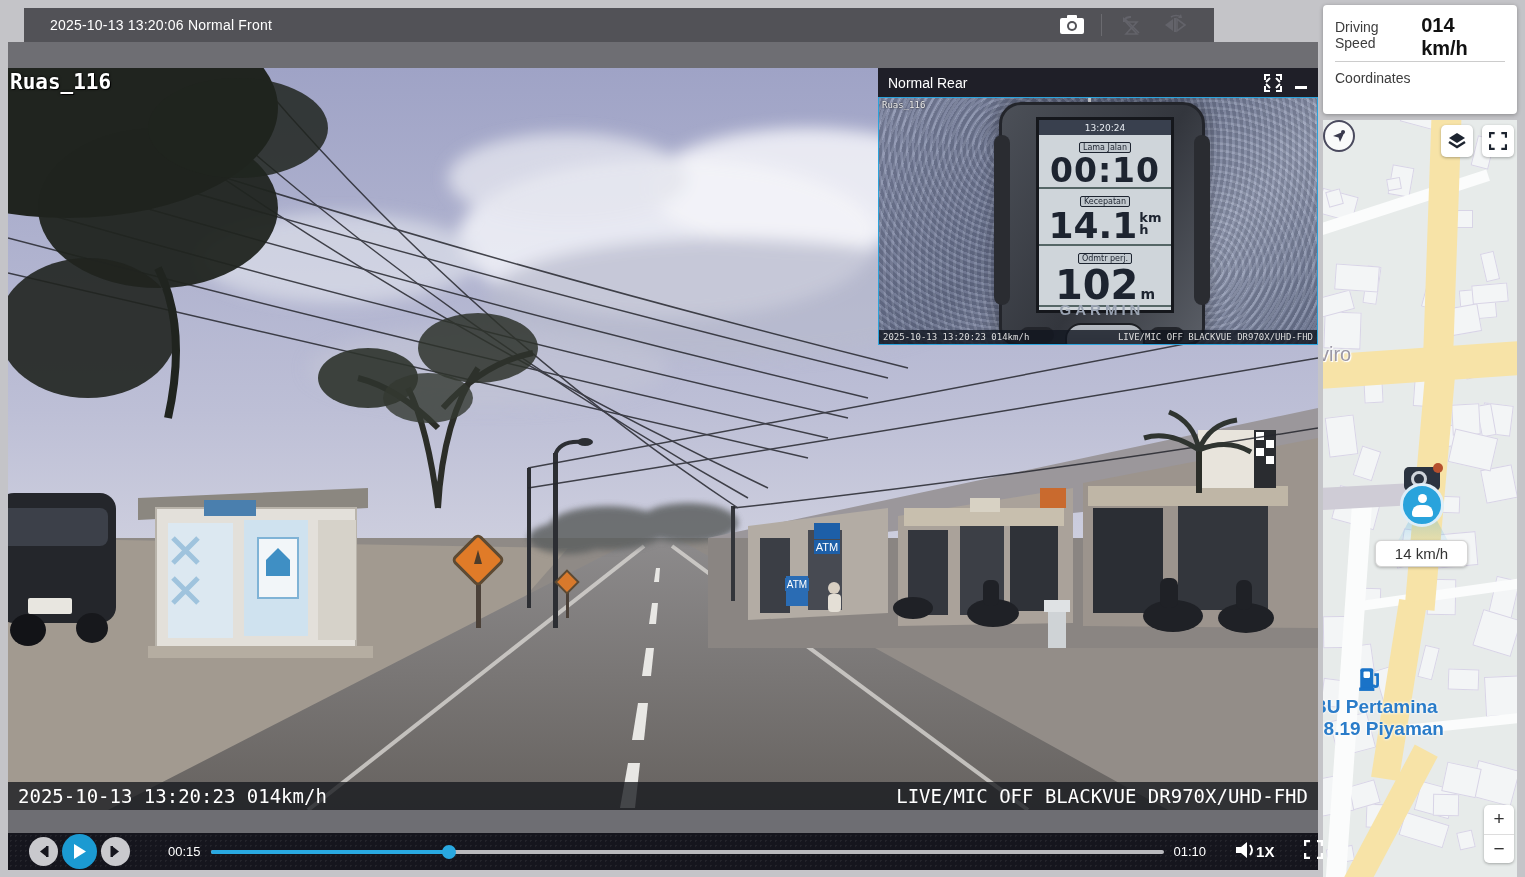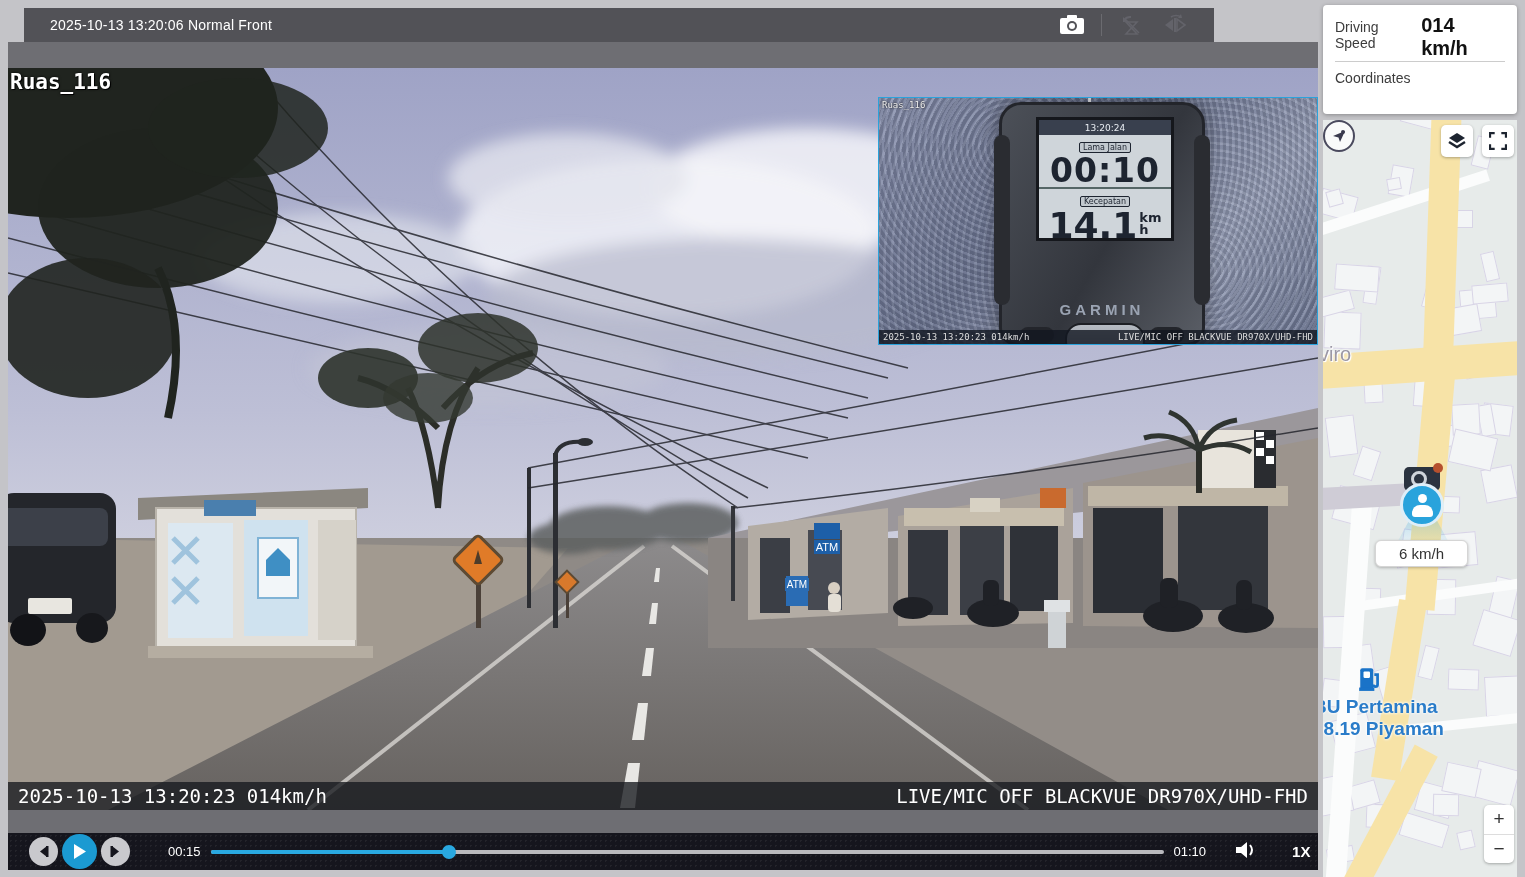--- a/index.html
+++ b/index.html
@@ -35,21 +35,21 @@
        linear-gradient(135deg,#8b93b0 0%, #6f7894 40%, #9aa2ba 70%, #707a96 100%); }
   #pip-ruas { left:3px; top:2px; color:#eee; font-size:9px; font-family:"DejaVu Sans Mono", monospace; text-shadow:0 0 2px #000; z-index:4;}
   .streak { left:206px; top:0; width:3px; height:180px; background:linear-gradient(#ffffffdd,#ffffff22); transform:rotate(2deg); z-index:2; }
   #pip-olay { left:0; bottom:0; width:100%; height:14px; background:rgba(18,22,32,.8); display:flex; justify-content:space-between; align-items:center; padding:0 4px; z-index:4; }
   #pip-olay span { color:#ddd; font-size:9px; font-family:"DejaVu Sans Mono", monospace; white-space:pre; }
 
   
   #garmin { left:120px; top:4px; width:206px; height:244px; background:linear-gradient(120deg,#4c5058,#33363d 55%,#5a5e66); border-radius:22px 22px 18px 18px; border:3px solid #23252b; z-index:3; box-shadow:0 0 18px rgba(0,0,0,.45); }
   #garmin .grip-l, #garmin .grip-r { top:30px; width:16px; height:170px; background:#2a2c31; border-radius:8px; }
   #garmin .grip-l { left:-8px; } #garmin .grip-r { right:-8px; }
-  #gscreen { left:34px; top:12px; width:138px; height:124px; background:#cfd5da; border:3px solid #15171c; border-radius:0; overflow:hidden; font-family:"DejaVu Sans", sans-serif; }
+  #gscreen { left:34px; top:12px; width:138px; height:196px; background:#cfd5da; border:3px solid #15171c; border-radius:0; overflow:hidden; font-family:"DejaVu Sans", sans-serif; }
   #gstatus { height:15px; background:#39404e; color:#e8ecf2; font-size:9px; display:flex; align-items:center; justify-content:center; gap:4px; }
   .gfield { border-bottom:2px solid #566; text-align:center; position:relative; }
   .glabel { display:inline-block; margin-top:1px; font-size:8px; color:#1d2430; border:1px solid #1d2430; border-radius:2px; padding:0 3px; background:#c2c9cf; line-height:9px; }
   .gval { font-weight:bold; color:#1d2430; line-height:1; font-family:"DejaVu Sans", sans-serif; }
   #gf1 .gval { font-size:33px; letter-spacing:1px; }
   #gf2 .gval { font-size:36px; display:inline-block; }
   #gf2 .gunit { display:inline-block; vertical-align:top; font-size:13px; font-weight:bold; color:#1d2430; line-height:.9; text-align:left; margin-left:2px; margin-top:4px; white-space:pre; }
   #gf3 .gval { font-size:40px; display:inline-block; }
   #gf3 .gunit { display:inline-block; font-size:14px; font-weight:bold; color:#1d2430; margin-left:2px; }
   #gbrand { left:0; top:196px; width:100%; text-align:center; color:#9aa3b2; font-size:15px; font-weight:bold; letter-spacing:4px; }
@@ -64,21 +64,21 @@
   #btn-prev,#btn-next { width:29px; height:29px; background:#c9c9cd; }
   #btn-play { width:35px; height:35px; background:#1b9ad2; margin:0 4px; }
   #btn-prev { margin-left:21px; }
   #cur-time,#tot-time { color:#fff; font-size:13px; flex:0 0 auto; }
   #cur-time { margin-left:38px; }
   #seek { flex:0 0 auto; width:953px; height:14px; margin:0 10px 0 10px; position:relative; cursor:pointer; }
   #seek .track { position:absolute; left:0; top:5px; width:100%; height:4px; background:#b9b9bd; border-radius:2px; }
   #seek .fill { position:absolute; left:0; top:5px; height:4px; background:#29a8e0; border-radius:2px; }
   #seek .thumb { position:absolute; top:0; width:14px; height:14px; background:#29a8e0; border-radius:50%; }
   #vol { margin-left:28px; cursor:pointer; }
-  #speed { color:#fff; font-size:15px; font-weight:bold; margin-left:36px; cursor:pointer; }
+  #speed { color:#fff; font-size:15px; font-weight:bold; cursor:pointer; }
   #fs { margin-left:30px; cursor:pointer; }
 
   
   #infocard { left:1323px; top:5px; width:194px; height:109px; background:#fff; border-radius:4px; box-shadow:0 1px 4px rgba(0,0,0,.3); padding:9px 12px 0 12px; color:#333; }
   #infocard .row1 { display:flex; justify-content:space-between; align-items:baseline; padding-bottom:1px; border-bottom:1px solid #ccc; }
   #infocard .lbl { font-size:14px; color:#3c3c3c; }
   #infocard .spd { font-size:20px; font-weight:bold; color:#111; }
   #infocard .row2 { padding-top:7px; }
   #infocard .coords { margin-top:8px; text-align:right; font-size:14px; font-weight:bold; color:#111; line-height:22px; }
 
@@ -341,20 +341,33 @@
 
     <span id="ruas-label" class="abs">Ruas_116</span>
 
     <div id="vid-overlay" class="abs">
       <span>2025-10-13 13:20:23 014km/h</span>
       <span>LIVE/MIC OFF BLACKVUE DR970X/UHD-FHD</span>
     </div>
   </div>
 
   <div id="pip" class="abs">
+    <div id="pip-header" class="abs">
+      <span class="pt">Normal Rear</span>
+      <div class="ph-tools">
+        <svg width="18" height="18" viewBox="0 0 18 18">
+          <g stroke="#fff" stroke-width="2" fill="none">
+            <path d="M1 6 V1 H6 M6 4 L2 8 M12 1 H17 V6 M12 4 L16 8 M1 12 V17 H6 M6 14 L2 10 M17 12 V17 H12 M12 14 L16 10"></path>
+          </g>
+        </svg>
+        <svg width="14" height="14" viewBox="0 0 14 14">
+          <rect x="1" y="10" width="12" height="3" fill="#fff"></rect>
+        </svg>
+      </div>
+    </div>
     <div id="pip-body" class="abs">
       <div class="streak abs"></div>
       <span id="pip-ruas" class="abs">Ruas_116</span>
 
       <div id="garmin" class="abs">
         <div class="grip-l abs"></div>
         <div class="grip-r abs"></div>
         <div id="gscreen" class="abs">
           <div id="gstatus">
             <span>13:20:24</span>
@@ -512,21 +525,21 @@
 
     <div id="marker-cone" class="abs"></div>
     <div id="marker-cam" class="abs">
       <div class="lens"></div>
       <div class="dot"></div>
     </div>
     <div id="marker" class="abs">
       <div class="head"></div>
       <div class="bodyp"></div>
     </div>
-    <div id="speed-pill" class="abs">6 km/h</div>
+    <div id="speed-pill" class="abs">14 km/h</div>
 
     <div id="poi" class="abs">
       <svg id="poi-icon" viewBox="0 0 24 24">
         <rect x="3" y="2" width="12" height="20" rx="2" fill="#1a73c8"></rect>
         <rect x="6" y="5" width="6" height="6" rx="1" fill="#fff"></rect>
         <path d="M16 8 h3 v9 a2 2 0 0 1 -4 0" stroke="#1a73c8" stroke-width="2.5" fill="none"></path>
         <rect x="2" y="20" width="14" height="3" fill="#1a73c8"></rect>
       </svg>
       <div class="l1">BU Pertamina</div>
       <div class="l2">58.19 Piyaman</div>

